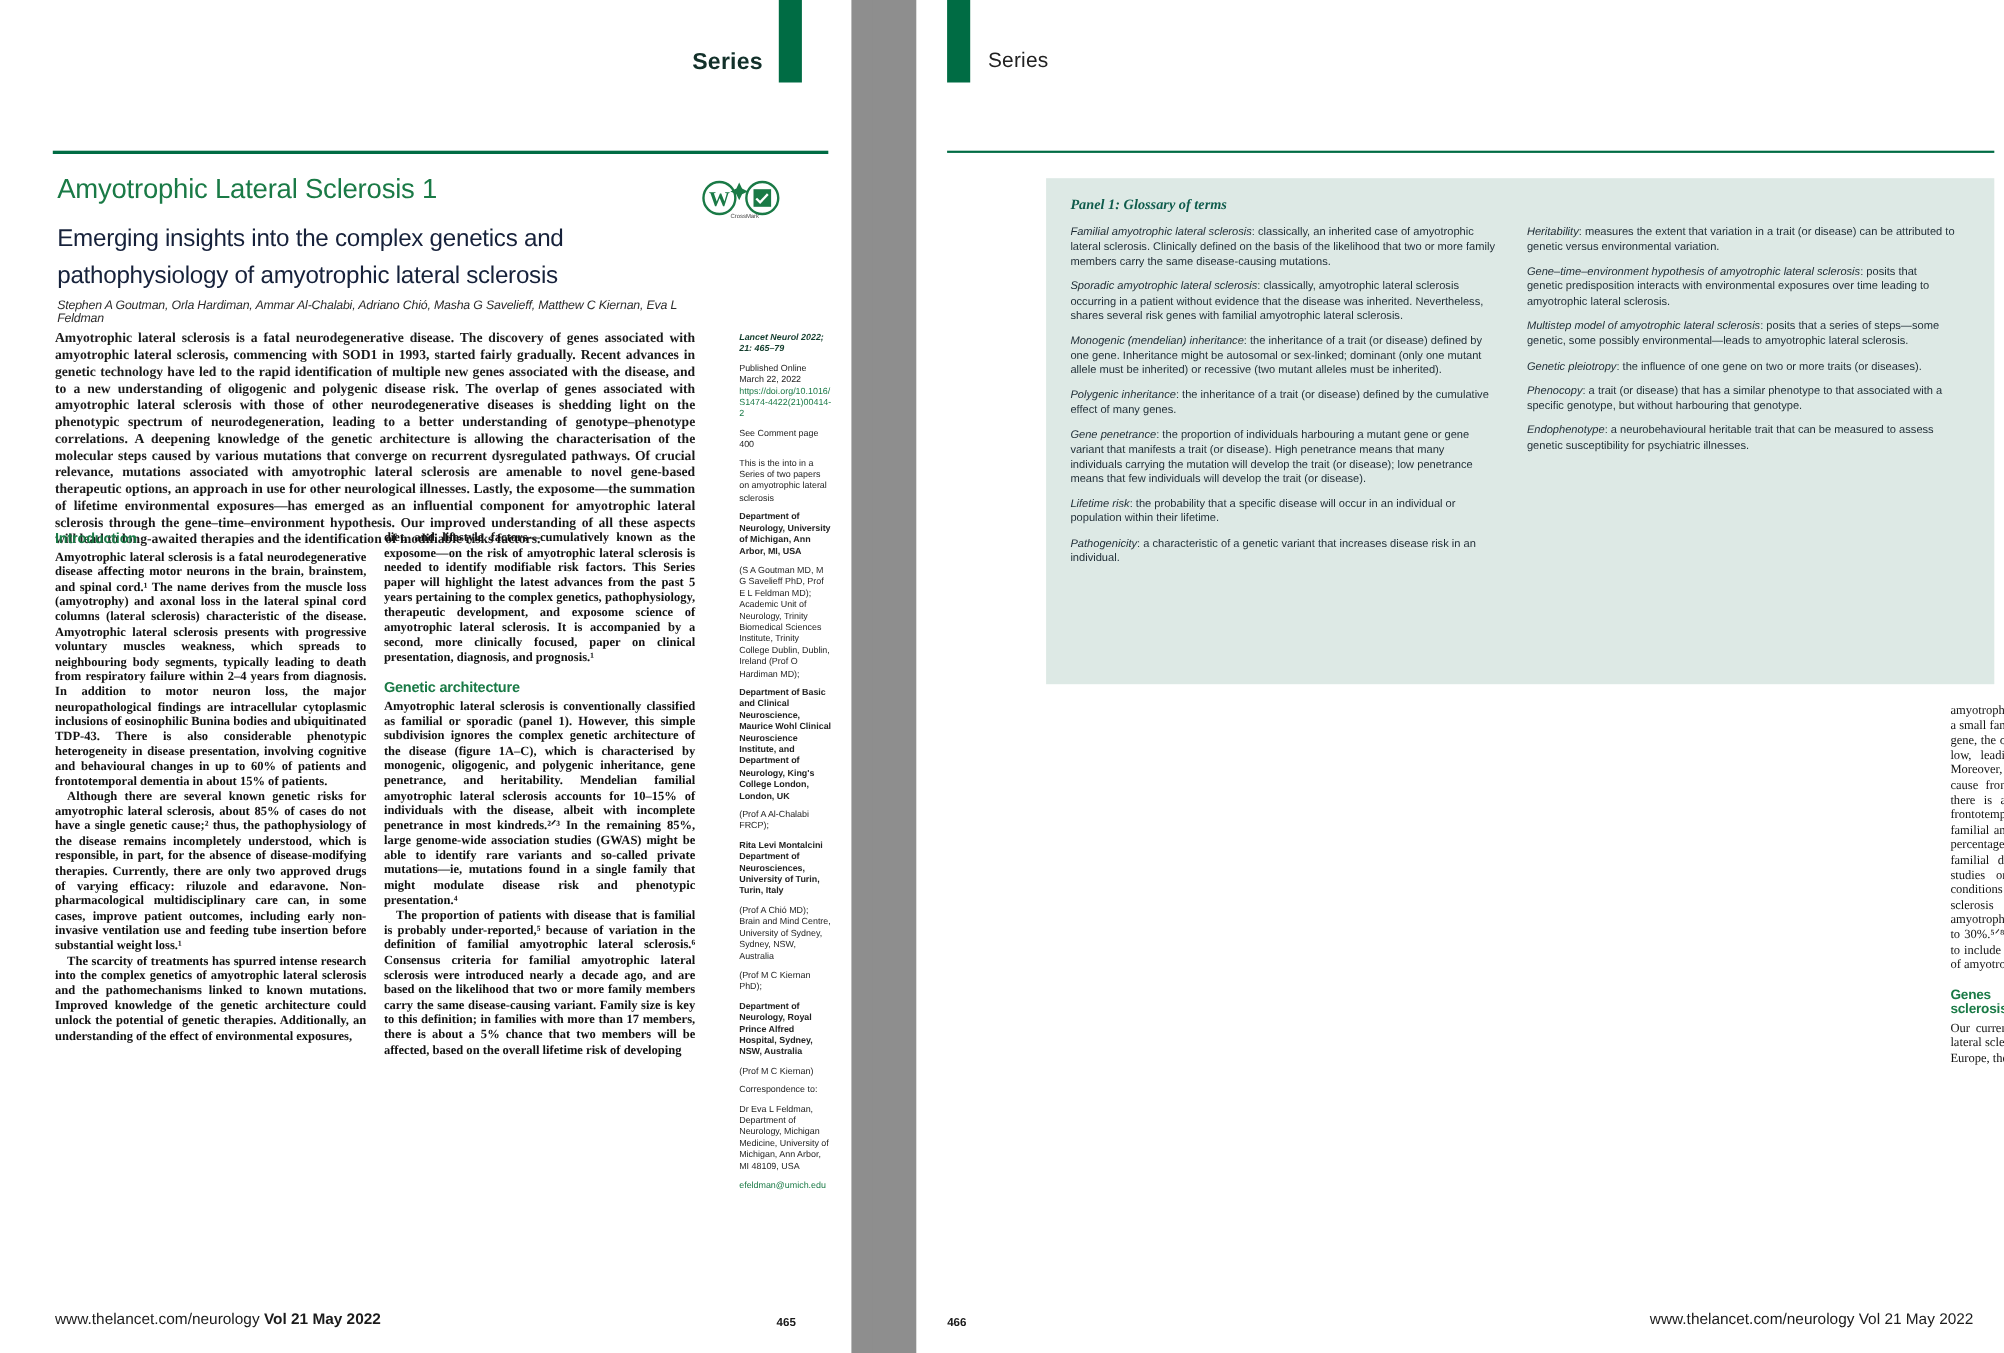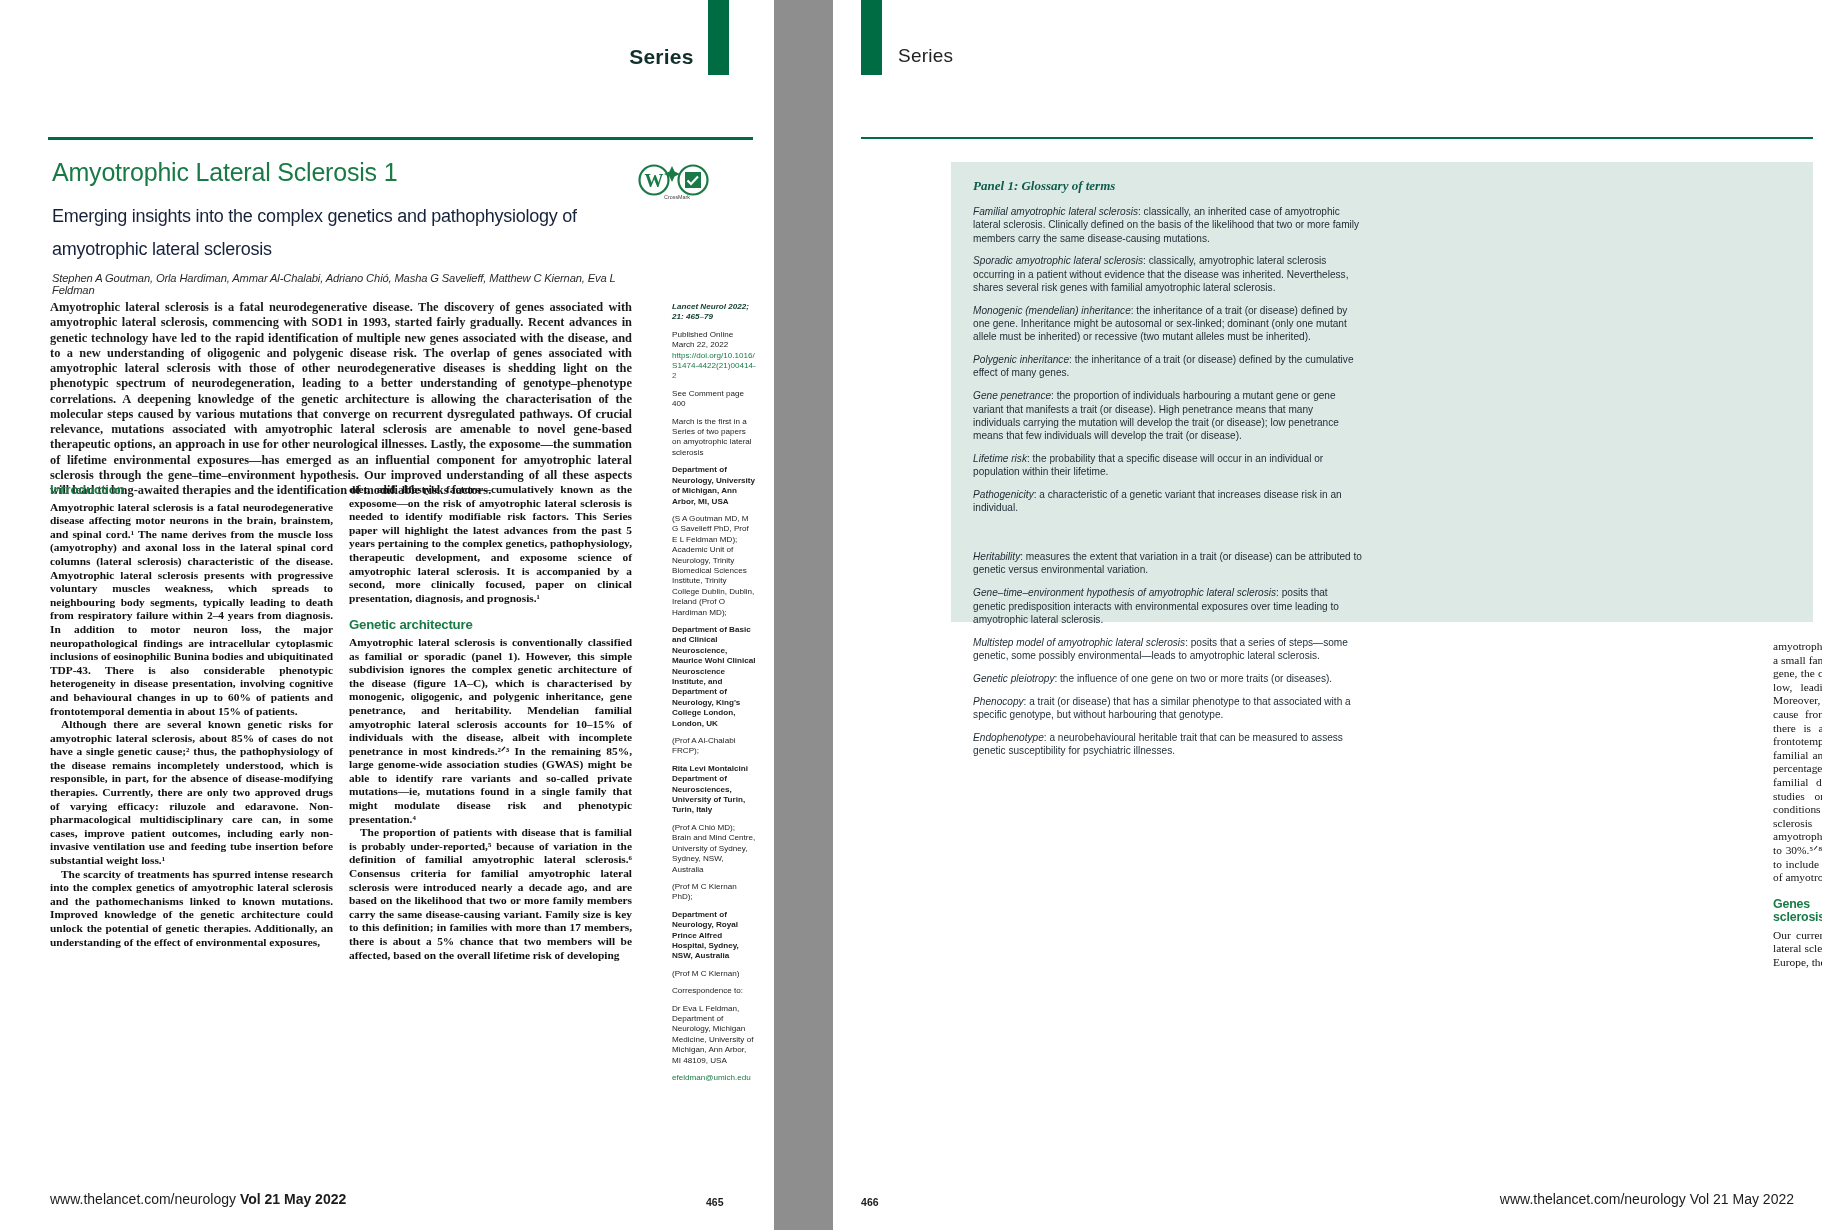--- a/index.html
+++ b/index.html
@@ -52,21 +52,21 @@
   }
   .series-label {
     position: absolute; left: 52px; top: 158px;
     font-family: "Liberation Sans", sans-serif;
     font-size: 25px; color: #1a7a46; font-weight: normal;
     letter-spacing: -0.2px;
   }
   .article-title {
     position: absolute; left: 52px; top: 200px; width: 545px;
     font-family: "Liberation Sans", sans-serif;
-    font-size: 18px; line-height: 33px; color: #16213a;
+    font-size: 22px; line-height: 33px; color: #16213a;
     letter-spacing: -0.25px;
   }
   .authors {
     position: absolute; left: 52px; top: 272px; width: 580px;
     font-family: "Liberation Sans", sans-serif;
     font-style: italic; font-size: 11.2px; color: #2a2a2a;
     letter-spacing: -0.15px;
   }
   .crossmark {
     position: absolute; left: 637px; top: 158px;
@@ -138,21 +138,21 @@
     width: 862px; height: 460px;
     background: #dde9e5;
     box-sizing: border-box;
     padding: 16px 22px 10px 22px;
   }
   .panel-title {
     font-family: Liberation Serif, serif;
     font-style: italic; font-weight: bold; font-size: 13px;
     color: #0f5c4c; margin-bottom: 11px;
   }
-  .panel-cols { display: flex; gap: 26px; flex-direction: column; }
+  .panel-cols { display: flex; gap: 26px; }
   .panel-col {
     width: 389px;
     font-family: "Liberation Sans", sans-serif;
     font-size: 10.1px; line-height: 13.3px; color: #1c2a33;
   }
   .panel-col p { margin: 0 0 9.5px 0; }
   .panel-col .term { font-style: italic; }
 
   .rcol { position: absolute; font-size: 11.4px; line-height: 13.6px;
           text-align: justify; color: #111; -webkit-hyphens: auto; hyphens: auto; }
@@ -201,21 +201,21 @@
 
     <div class="meta">
       <p class="m-ital">Lancet Neurol 2022; 21: 465–79</p>
       <p>
         <span>Published Online</span><br>
         <span>March 22, 2022</span><br>
         <span class="grn">https://doi.org/10.1016/</span><br>
         <span class="grn">S1474-4422(21)00414-2</span>
       </p>
       <p>See Comment page 400</p>
-      <p>March is the first in a Series of two papers on amyotrophic lateral sclerosis</p>
+      <p>This is the into in a Series of two papers on amyotrophic lateral sclerosis</p>
       <p class="bold">Department of Neurology, University of Michigan, Ann Arbor, MI, USA</p>
       <p>(S A Goutman MD, M G Savelieff PhD, Prof E L Feldman MD); Academic Unit of Neurology, Trinity Biomedical Sciences Institute, Trinity College Dublin, Dublin, Ireland (Prof O Hardiman MD);</p>
       <p class="bold">Department of Basic and Clinical Neuroscience, Maurice Wohl Clinical Neuroscience Institute, and Department of Neurology, King's College London, London, UK</p>
       <p>(Prof A Al-Chalabi FRCP);</p>
       <p class="bold">Rita Levi Montalcini Department of Neurosciences, University of Turin, Turin, Italy</p>
       <p>(Prof A Chió MD); Brain and Mind Centre, University of Sydney, Sydney, NSW, Australia</p>
       <p>(Prof M C Kiernan PhD);</p>
       <p class="bold">Department of Neurology, Royal Prince Alfred Hospital, Sydney, NSW, Australia</p>
       <p>(Prof M C Kiernan)</p>
       <p>Correspondence to:</p>

